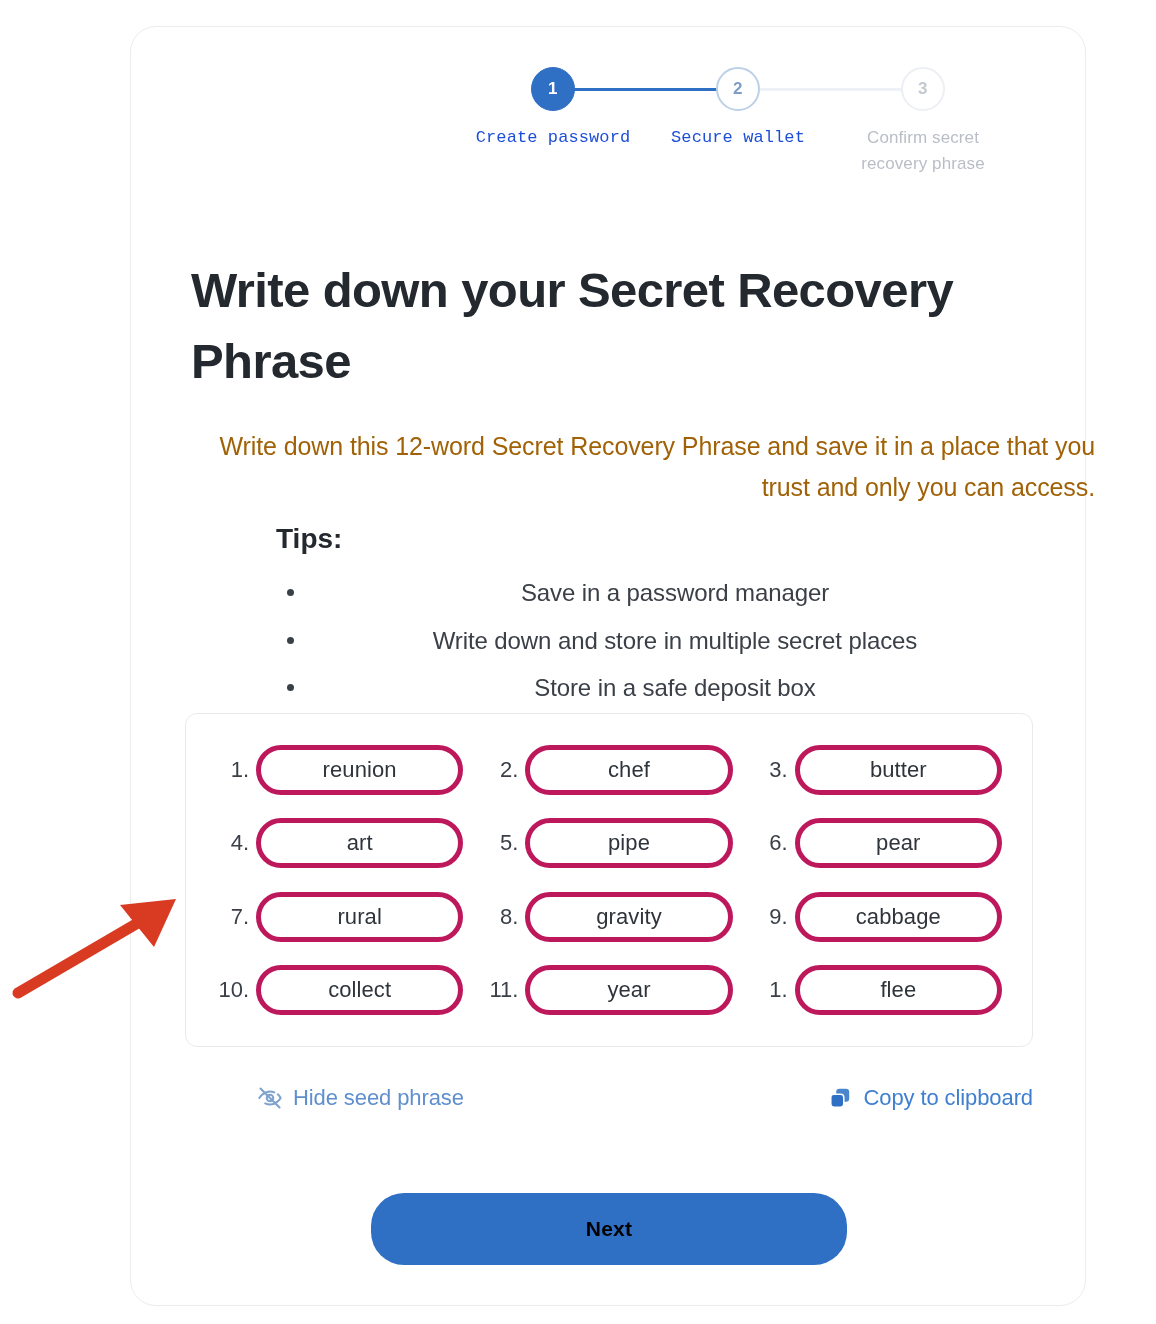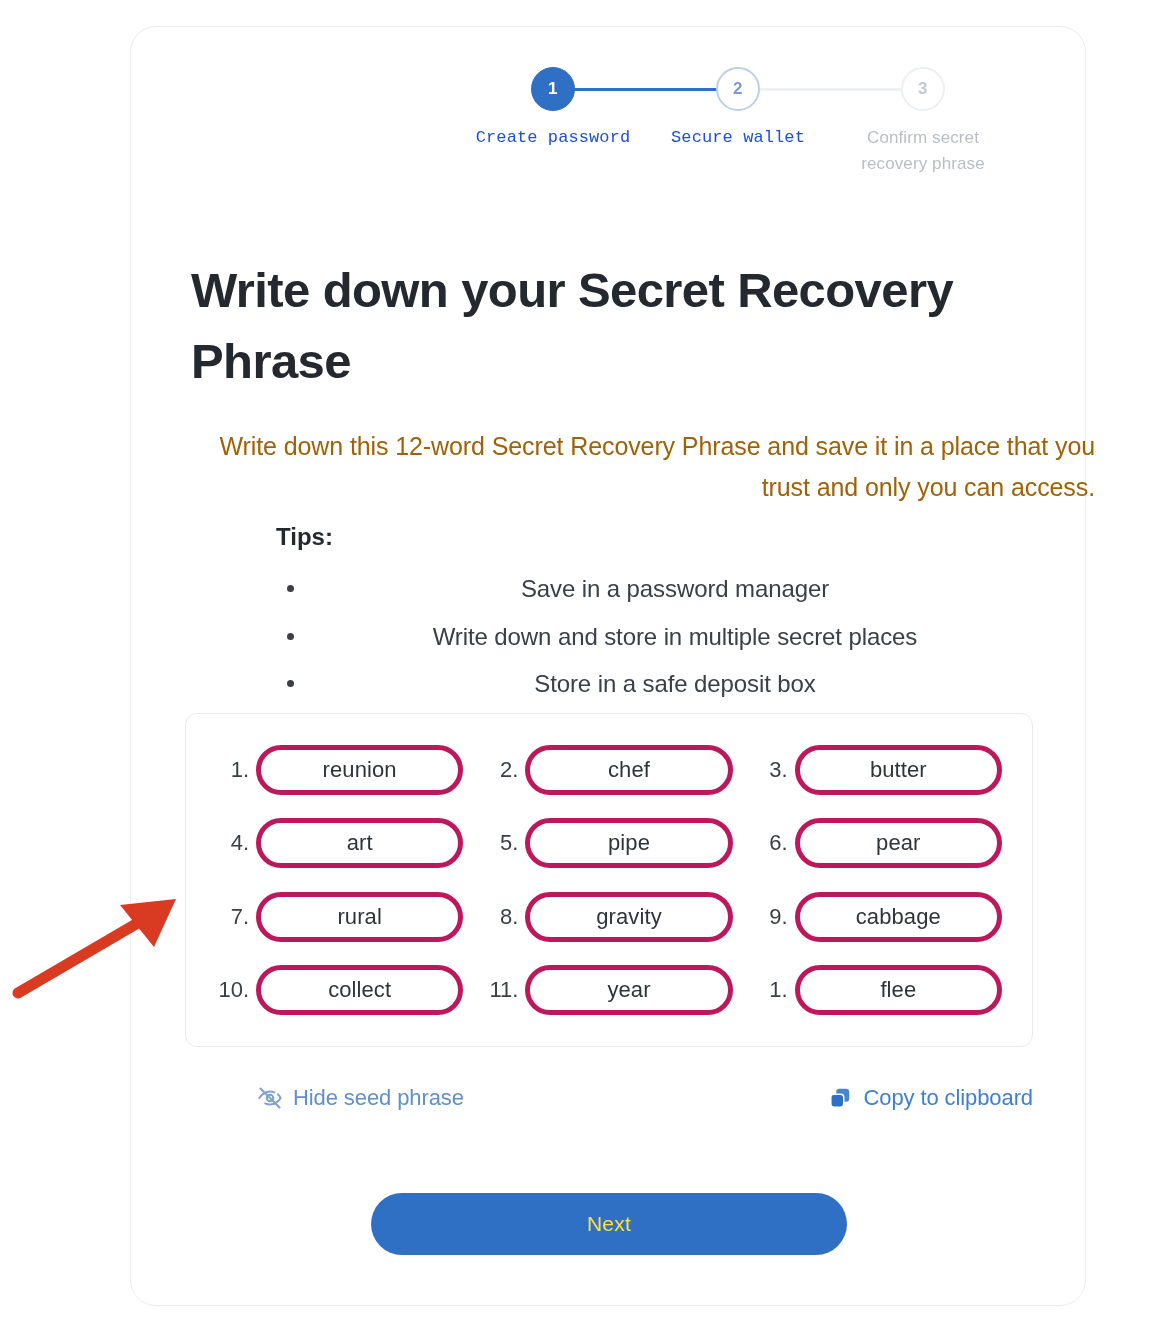--- a/index.html
+++ b/index.html
@@ -115,21 +115,21 @@
   }
 
   
   #tips {
     position: absolute;
     left: 145px;
     top: 496px;
     width: 760px;
   }
   #tips-heading {
-    font-size: 24px;
+    font-size: 28px;
     font-weight: bold;
     color: #24292f;
     margin: 0 0 14px 0;
   }
   #tips-list {
     margin: 0;
     padding: 0;
     list-style: none;
     text-align: center;
   }
@@ -221,28 +221,28 @@
   #hide-seed-phrase-link { left: 72px; color: #5f8fcf; }
   #copy-clipboard-link  { right: 0; }
   .action-icon { flex: 0 0 auto; display: block; }
 
   
   #next-button {
     position: absolute;
     left: 240px;
     top: 1166px;
     width: 476px;
-    height: 62px;
+    height: 72px;
     border: none;
     border-radius: 33px;
     background: #2f6fc4;
-    color: #fde047;
+    color: #000000;
     font-family: "Liberation Sans", sans-serif;
     font-size: 21px;
-    font-weight: normal;
+    font-weight: bold;
     letter-spacing: 0.2px;
     cursor: pointer;
   }
 
   
   #annotation-arrow {
     position: absolute;
     left: 0;
     top: 870;
     pointer-events: none;

